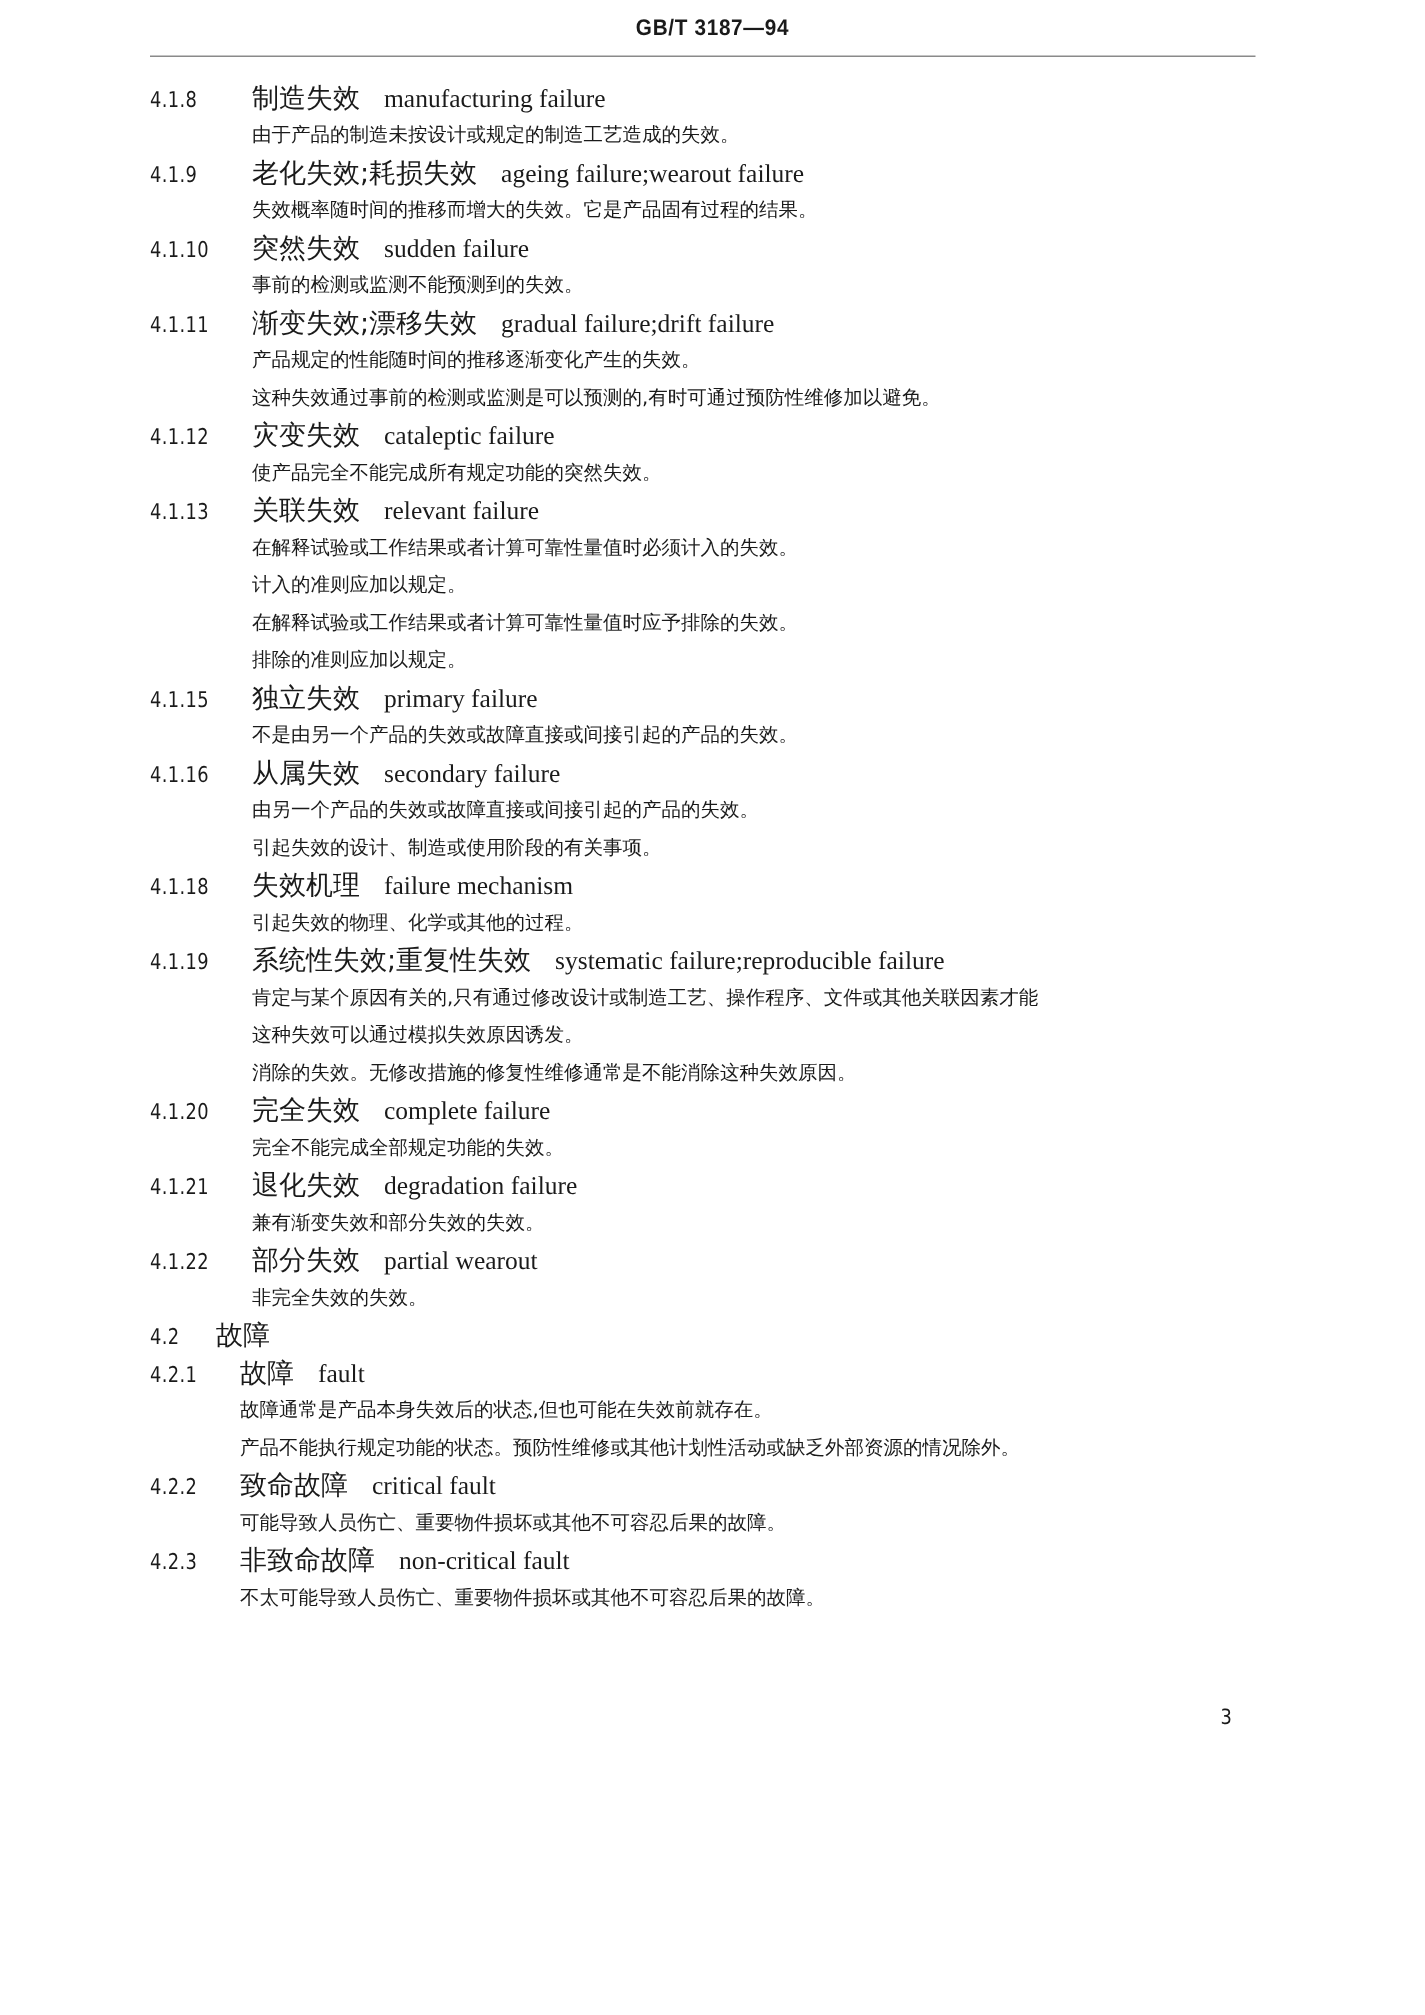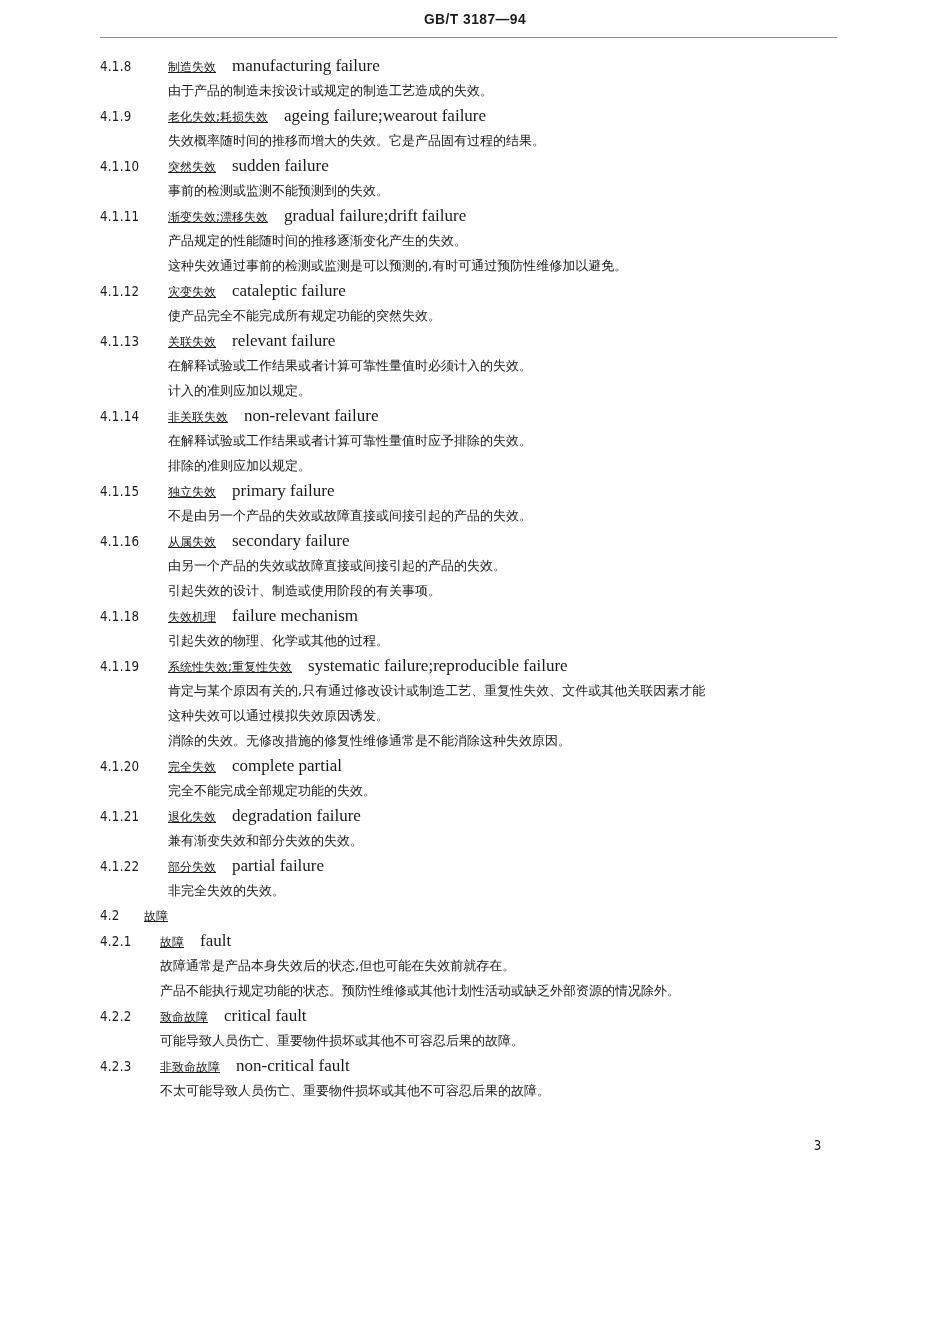--- a/index.html
+++ b/index.html
@@ -9,21 +9,21 @@
                    font-family: "Liberation Sans", "DejaVu Sans", sans-serif; font-size: 15px;
                    font-weight: bold; letter-spacing: 0.5px; transform: scaleX(0.92); }
     .header-rule { position: absolute; left: 100px; width: 737px; top: 37px; height: 0;
                    border-top: 1px solid #8a8a8a; }
     .content { position: absolute; left: 100px; top: 53px; width: 740px; }
     .line { height: 25px; line-height: 25px; font-size: 14.5px; white-space: nowrap; position: relative; }
     .num { display: inline-block; font-family: "DejaVu Sans", "Liberation Sans", sans-serif;
            font-size: 14.5px; letter-spacing: 0.3px; transform: scaleX(0.82); transform-origin: left center; }
     .term-line .num { width: 68px; }
     .term-line.sec2 .num { width: 60px; }
-    .cn { font-family: "DejaVu Sans", sans-serif; font-size: 12px; text-decoration: underline; }
+    .cn { font-family: "DejaVu Sans", sans-serif; font-size: 18px; }
     .en { font-family: "Liberation Serif", "DejaVu Serif", serif; font-size: 17px; margin-left: 16px; }
     .body-line { padding-left: 68px; font-family: "DejaVu Sans", sans-serif; font-size: 13px; }
     .body-line.sec2 { padding-left: 60px; }
     .section-line .num { width: 44px; }
     .page-number { position: absolute; left: 813px; top: 1137px; font-size: 14px;
                    font-family: "DejaVu Sans", sans-serif; transform: scaleX(0.85); }
   </style>
 </head>
 <body>
 
@@ -51,55 +51,54 @@
     <div class="entry">
       <div class="line term-line"><span class="num">4.1.12</span><span class="cn">灾变失效</span><span class="en">cataleptic failure</span></div>
       <div class="line body-line">使产品完全不能完成所有规定功能的突然失效。</div>
     </div>
     <div class="entry">
       <div class="line term-line"><span class="num">4.1.13</span><span class="cn">关联失效</span><span class="en">relevant failure</span></div>
       <div class="line body-line">在解释试验或工作结果或者计算可靠性量值时必须计入的失效。</div>
       <div class="line body-line">计入的准则应加以规定。</div>
     </div>
     <div class="entry">
-      <div class="line term-line"><span class="num">4.1.14</span><span class="cn">非关联失效</span><span class="en">non-relevant failure</span></div>
       <div class="line body-line">在解释试验或工作结果或者计算可靠性量值时应予排除的失效。</div>
       <div class="line body-line">排除的准则应加以规定。</div>
     </div>
     <div class="entry">
       <div class="line term-line"><span class="num">4.1.15</span><span class="cn">独立失效</span><span class="en">primary failure</span></div>
       <div class="line body-line">不是由另一个产品的失效或故障直接或间接引起的产品的失效。</div>
     </div>
     <div class="entry">
       <div class="line term-line"><span class="num">4.1.16</span><span class="cn">从属失效</span><span class="en">secondary failure</span></div>
       <div class="line body-line">由另一个产品的失效或故障直接或间接引起的产品的失效。</div>
     </div>
     <div class="entry">
       <div class="line body-line">引起失效的设计、制造或使用阶段的有关事项。</div>
     </div>
     <div class="entry">
       <div class="line term-line"><span class="num">4.1.18</span><span class="cn">失效机理</span><span class="en">failure mechanism</span></div>
       <div class="line body-line">引起失效的物理、化学或其他的过程。</div>
     </div>
     <div class="entry">
       <div class="line term-line"><span class="num">4.1.19</span><span class="cn">系统性失效;重复性失效</span><span class="en">systematic failure;reproducible failure</span></div>
-      <div class="line body-line">肯定与某个原因有关的,只有通过修改设计或制造工艺、重复性失效、文件或其他关联因素才能</div>
+      <div class="line body-line">肯定与某个原因有关的,只有通过修改设计或制造工艺、操作程序、文件或其他关联因素才能</div>
       <div class="line body-line">这种失效可以通过模拟失效原因诱发。</div>
       <div class="line body-line">消除的失效。无修改措施的修复性维修通常是不能消除这种失效原因。</div>
     </div>
     <div class="entry">
-      <div class="line term-line"><span class="num">4.1.20</span><span class="cn">完全失效</span><span class="en">complete partial</span></div>
+      <div class="line term-line"><span class="num">4.1.20</span><span class="cn">完全失效</span><span class="en">complete failure</span></div>
       <div class="line body-line">完全不能完成全部规定功能的失效。</div>
     </div>
     <div class="entry">
       <div class="line term-line"><span class="num">4.1.21</span><span class="cn">退化失效</span><span class="en">degradation failure</span></div>
       <div class="line body-line">兼有渐变失效和部分失效的失效。</div>
     </div>
     <div class="entry">
-      <div class="line term-line"><span class="num">4.1.22</span><span class="cn">部分失效</span><span class="en">partial failure</span></div>
+      <div class="line term-line"><span class="num">4.1.22</span><span class="cn">部分失效</span><span class="en">partial wearout</span></div>
       <div class="line body-line">非完全失效的失效。</div>
     </div>
     <div class="line section-line"><span class="num">4.2</span><span class="cn">故障</span></div>
     <div class="entry">
       <div class="line term-line sec2"><span class="num">4.2.1</span><span class="cn">故障</span><span class="en">fault</span></div>
       <div class="line body-line sec2">故障通常是产品本身失效后的状态,但也可能在失效前就存在。</div>
       <div class="line body-line sec2">产品不能执行规定功能的状态。预防性维修或其他计划性活动或缺乏外部资源的情况除外。</div>
     </div>
     <div class="entry">
       <div class="line term-line sec2"><span class="num">4.2.2</span><span class="cn">致命故障</span><span class="en">critical fault</span></div>

